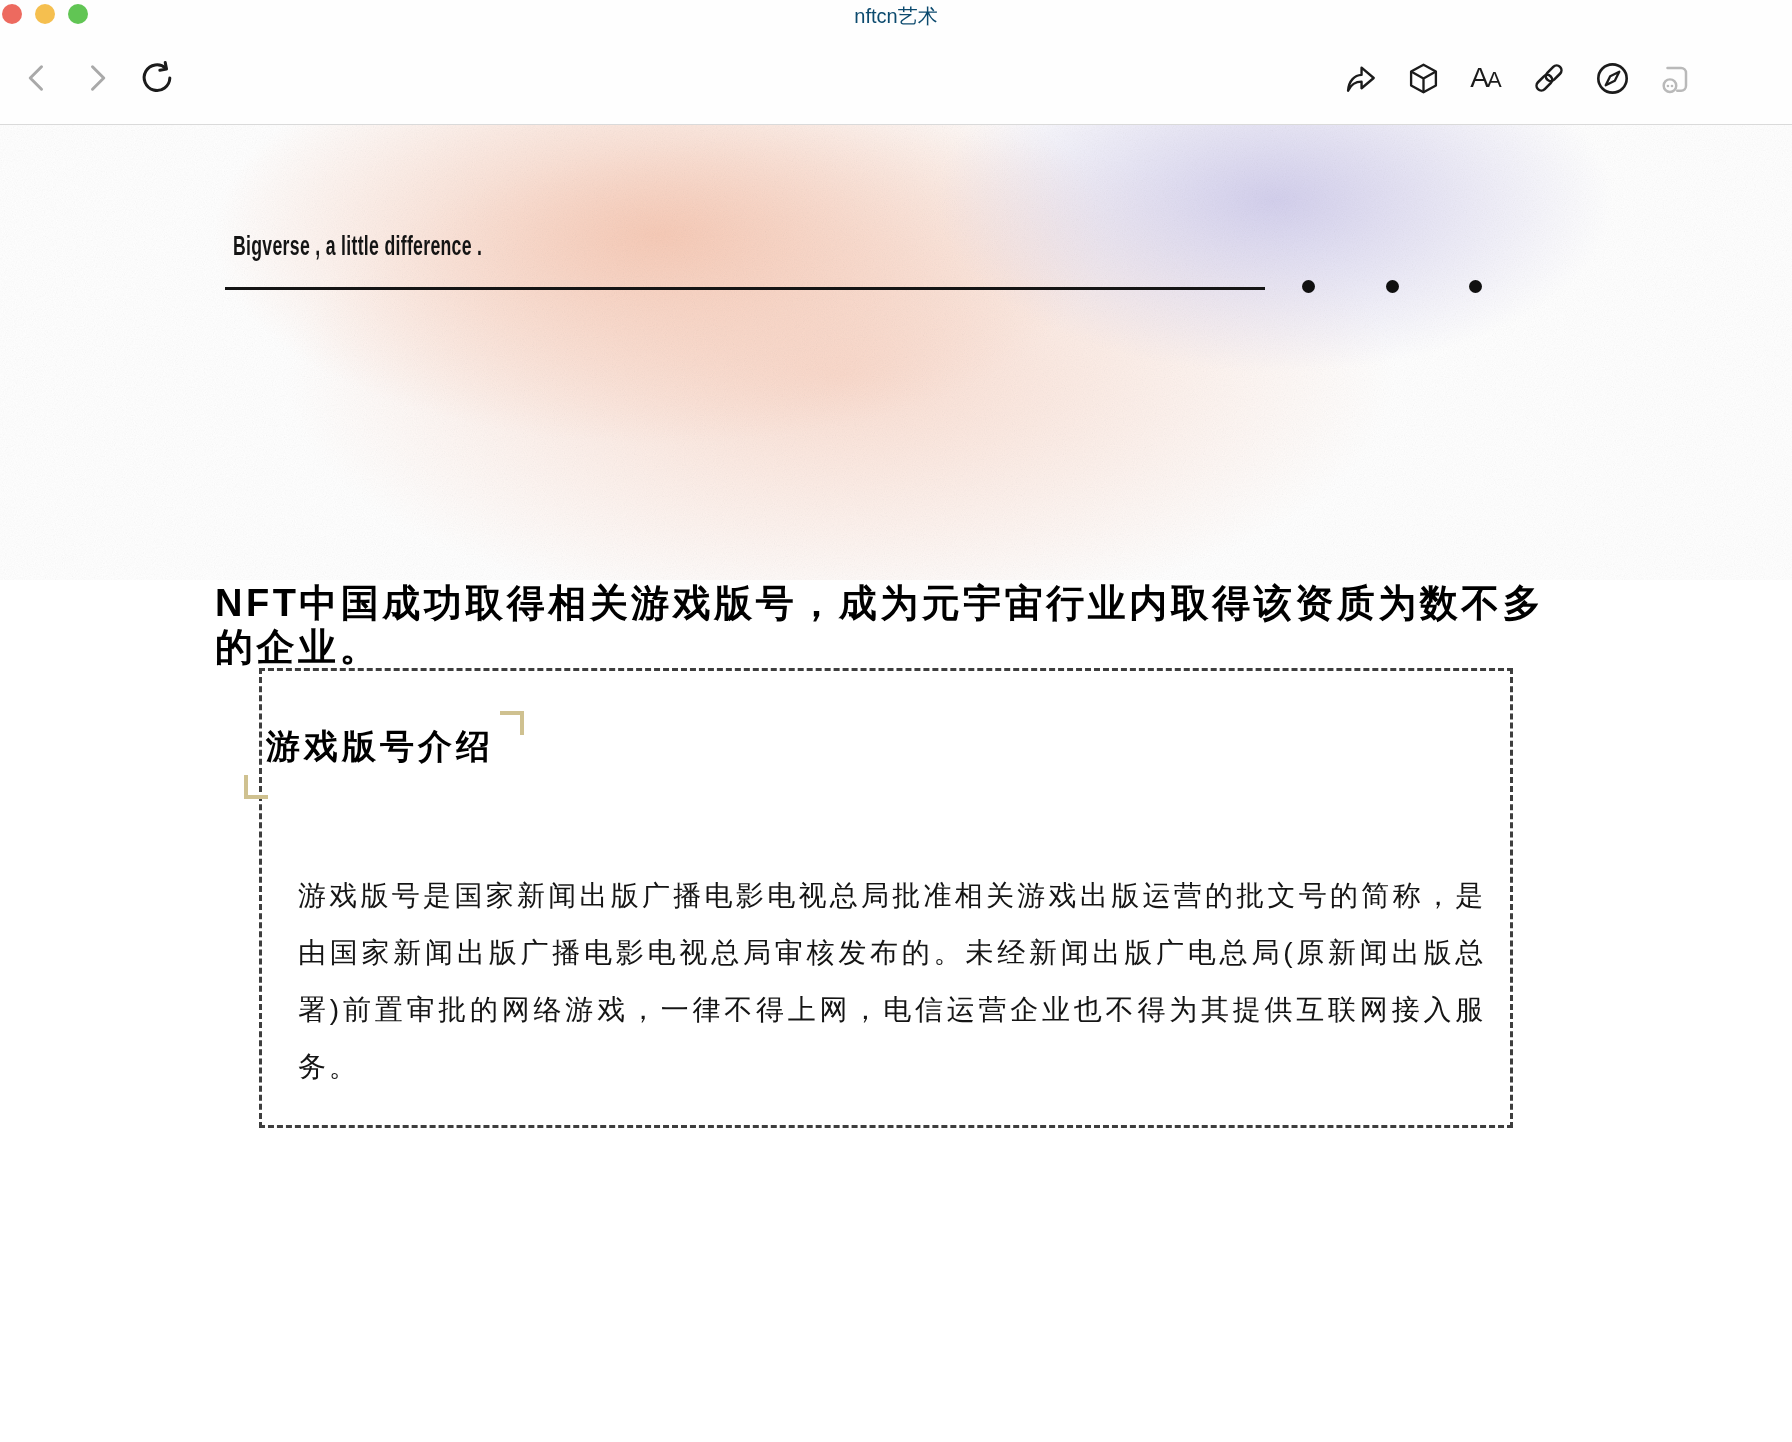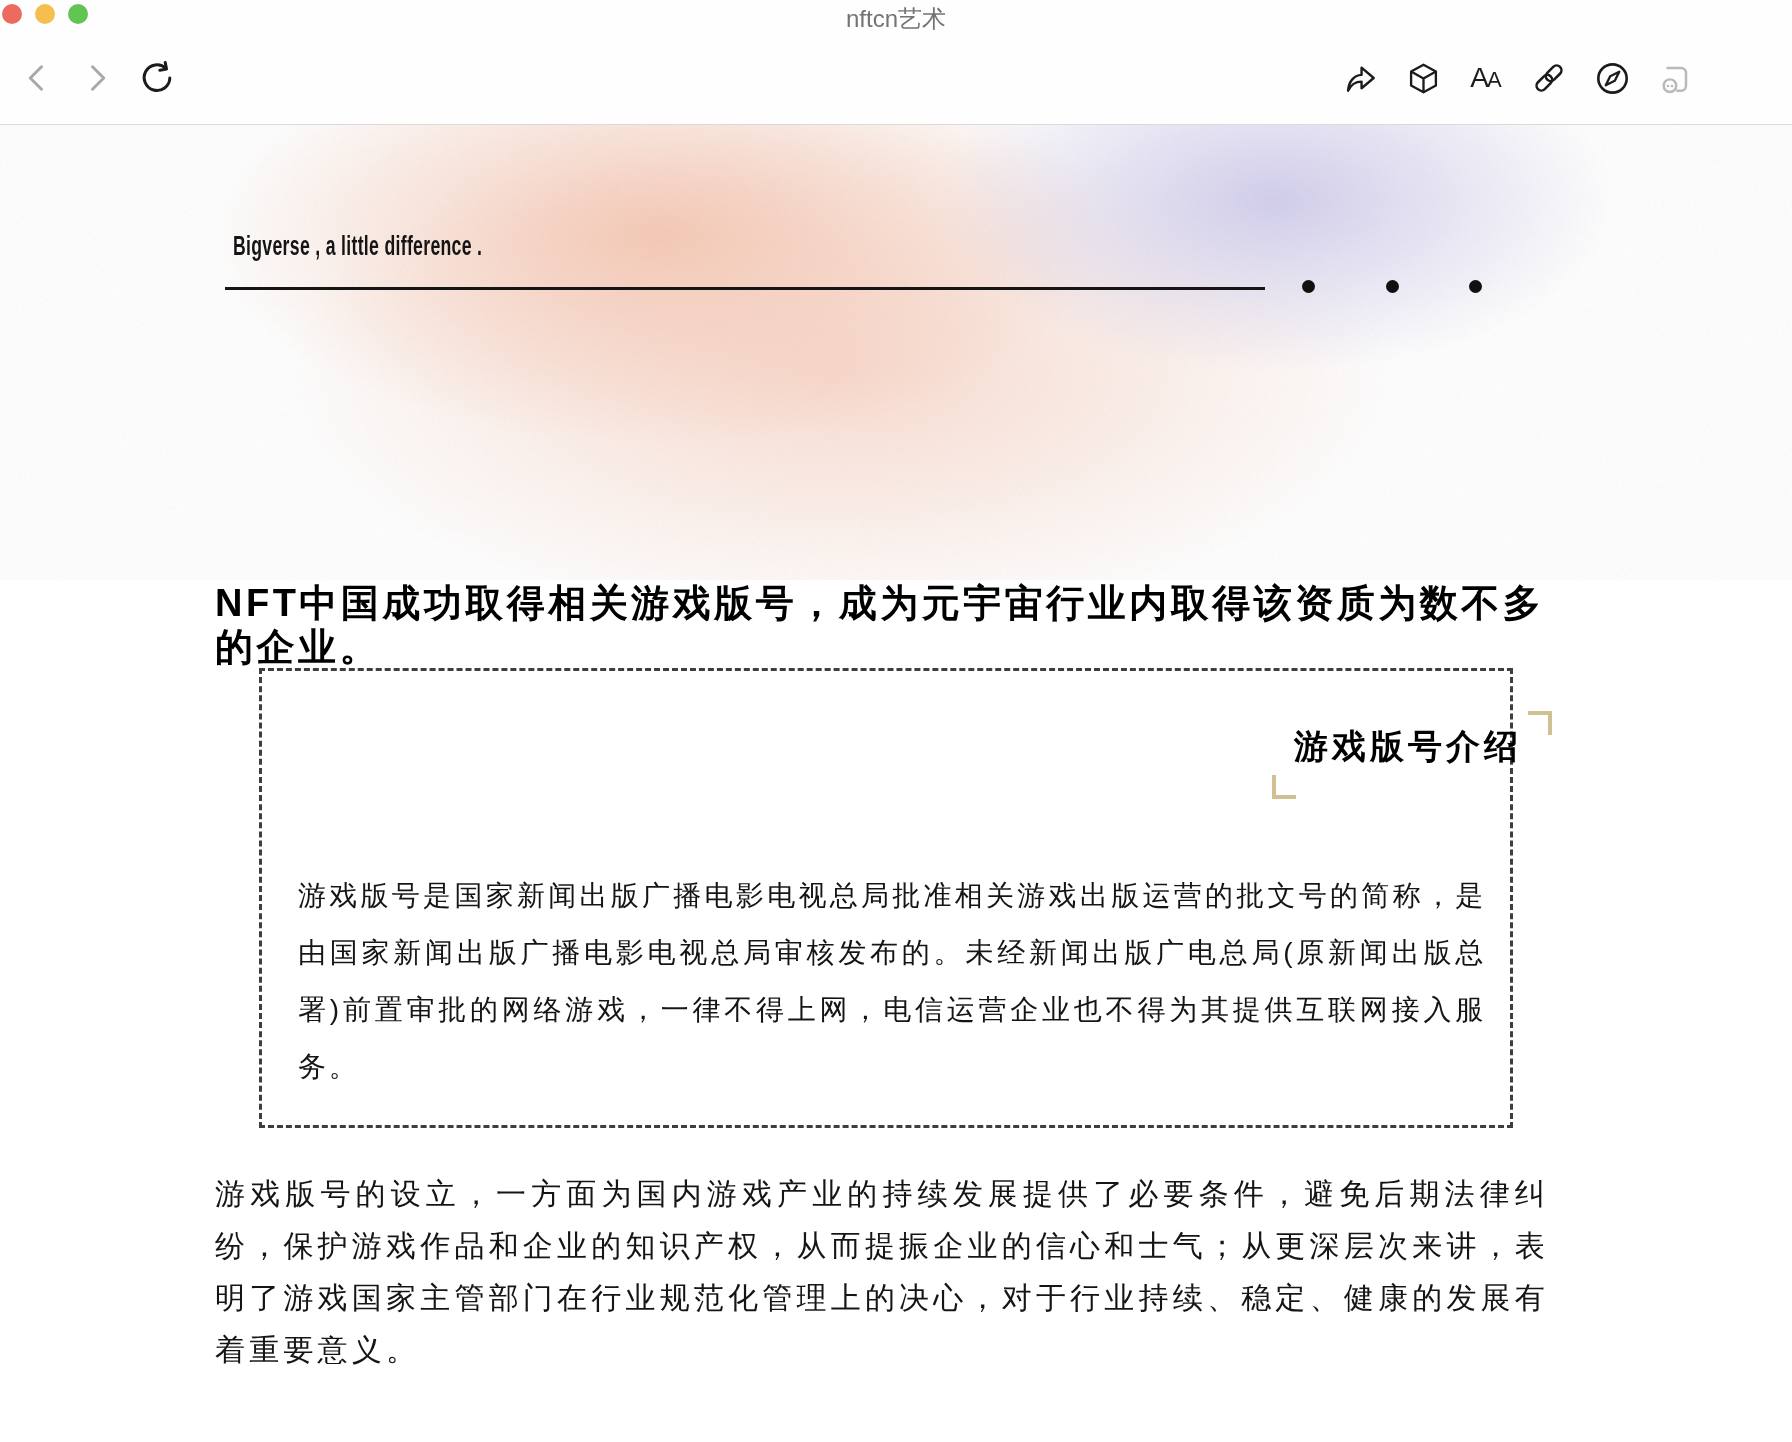--- a/index.html
+++ b/index.html
@@ -6,21 +6,21 @@
   body{font-family:"Liberation Sans","DejaVu Sans",sans-serif;-webkit-font-smoothing:antialiased;}
   .window{position:relative;width:1792px;height:1442px;background:#fff;overflow:hidden;}
 
   
   .titlebar{position:absolute;top:0;left:0;width:100%;height:32px;background:#fefefe;}
   .traffic{position:absolute;top:4px;left:2px;display:flex;gap:13px;}
   .light{width:20px;height:20px;border-radius:50%;}
   .light.red{background:#ed6a5f;}
   .light.yellow{background:#f5bf4f;}
   .light.green{background:#61c554;}
-  .win-title{position:absolute;top:3px;left:0;width:100%;text-align:center;font-size:24px;font-weight:500;color:#737373;}
+  .win-title{position:absolute;top:3px;left:0;width:100%;text-align:center;font-size:20px;font-weight:500;color:#0c4a6e;}
 
   
   .toolbar{position:absolute;top:32px;left:0;width:100%;height:92px;background:#fefefe;border-bottom:1px solid #dadada;}
   .nav-group{position:absolute;left:18px;top:0;height:92px;display:flex;align-items:center;gap:22px;}
   .action-group{position:absolute;right:98px;top:0;height:92px;display:flex;align-items:center;gap:25px;}
   .tbtn{display:flex;align-items:center;justify-content:center;width:38px;height:42px;cursor:default;}
   .aa{color:#1b1b1b;display:flex;align-items:baseline;font-family:"Liberation Sans",sans-serif;}
   .aa .a1{font-size:28px;font-weight:400;}
   .aa .a2{font-size:22px;font-weight:400;margin-left:-2px;}
 
@@ -36,21 +36,21 @@
     letter-spacing:.5px;white-space:nowrap;transform:scaleX(.63);transform-origin:left top;}
   .hero-rule{position:absolute;top:162px;left:225px;width:1040px;height:2.5px;background:#151515;}
   .hero-dot{position:absolute;top:155px;width:13px;height:13px;border-radius:50%;background:#101010;}
   .hero-dot.d1{left:1302px;} .hero-dot.d2{left:1386px;} .hero-dot.d3{left:1469px;}
 
   
   .headline{position:absolute;top:581px;left:215px;width:1370px;font-size:38px;line-height:44px;
     font-weight:700;color:#000;letter-spacing:3.5px;}
   .dashed-box{position:absolute;top:668px;left:259px;width:1254px;height:460px;
     border:3px dashed #3e3e3e;box-sizing:border-box;}
-  .box-title-row{position:absolute;top:48px;left:12px;width:100%;text-align:right;}
+  .box-title-row{position:absolute;top:48px;left:4px;width:100%;text-align:left;}
   .box-title-wrap{position:relative;display:inline-block;}
   .box-title{font-size:34px;font-weight:700;color:#000;letter-spacing:4px;line-height:54px;}
   .box-title-wrap::after{content:"";position:absolute;top:-8px;right:-30px;width:20px;height:20px;
     border-top:4px solid #cfc190;border-right:4px solid #cfc190;}
   .box-title-wrap::before{content:"";position:absolute;bottom:-26px;left:-22px;width:20px;height:20px;
     border-bottom:4px solid #cfc190;border-left:4px solid #cfc190;}
   .box-body{position:absolute;top:196px;left:36px;right:24px;font-size:28px;letter-spacing:2.8px;
     line-height:57px;color:#151515;text-align:justify;}
   .body-par{position:absolute;top:1168px;left:215px;width:1334px;font-size:30px;letter-spacing:4.2px;
     line-height:52px;color:#151515;text-align:justify;}
@@ -154,15 +154,14 @@
 
   <div class="dashed-box">
     <div class="box-title-row">
       <span class="box-title-wrap">
         <span class="box-title">游戏版号介绍</span>
       </span>
     </div>
     <div class="box-body">游戏版号是国家新闻出版广播电影电视总局批准相关游戏出版运营的批文号的简称，是由国家新闻出版广播电影电视总局审核发布的。未经新闻出版广电总局(原新闻出版总署)前置审批的网络游戏，一律不得上网，电信运营企业也不得为其提供互联网接入服务。</div>
   </div>
 
-  <div class="body-par">游戏版号的设立，一方面为国内游戏产业的持续发展提供了必要条件，避免后期法律纠纷，保护游戏作品和企业的知识产权，从而提振企业的信心和士气；从更深层次来讲，表明了游戏国家主管部门在行业规范化管理上的决心，对于行业持续、稳定、健康的发展有着重要意义。</div>
 
 </div>
 
 </body></html>

